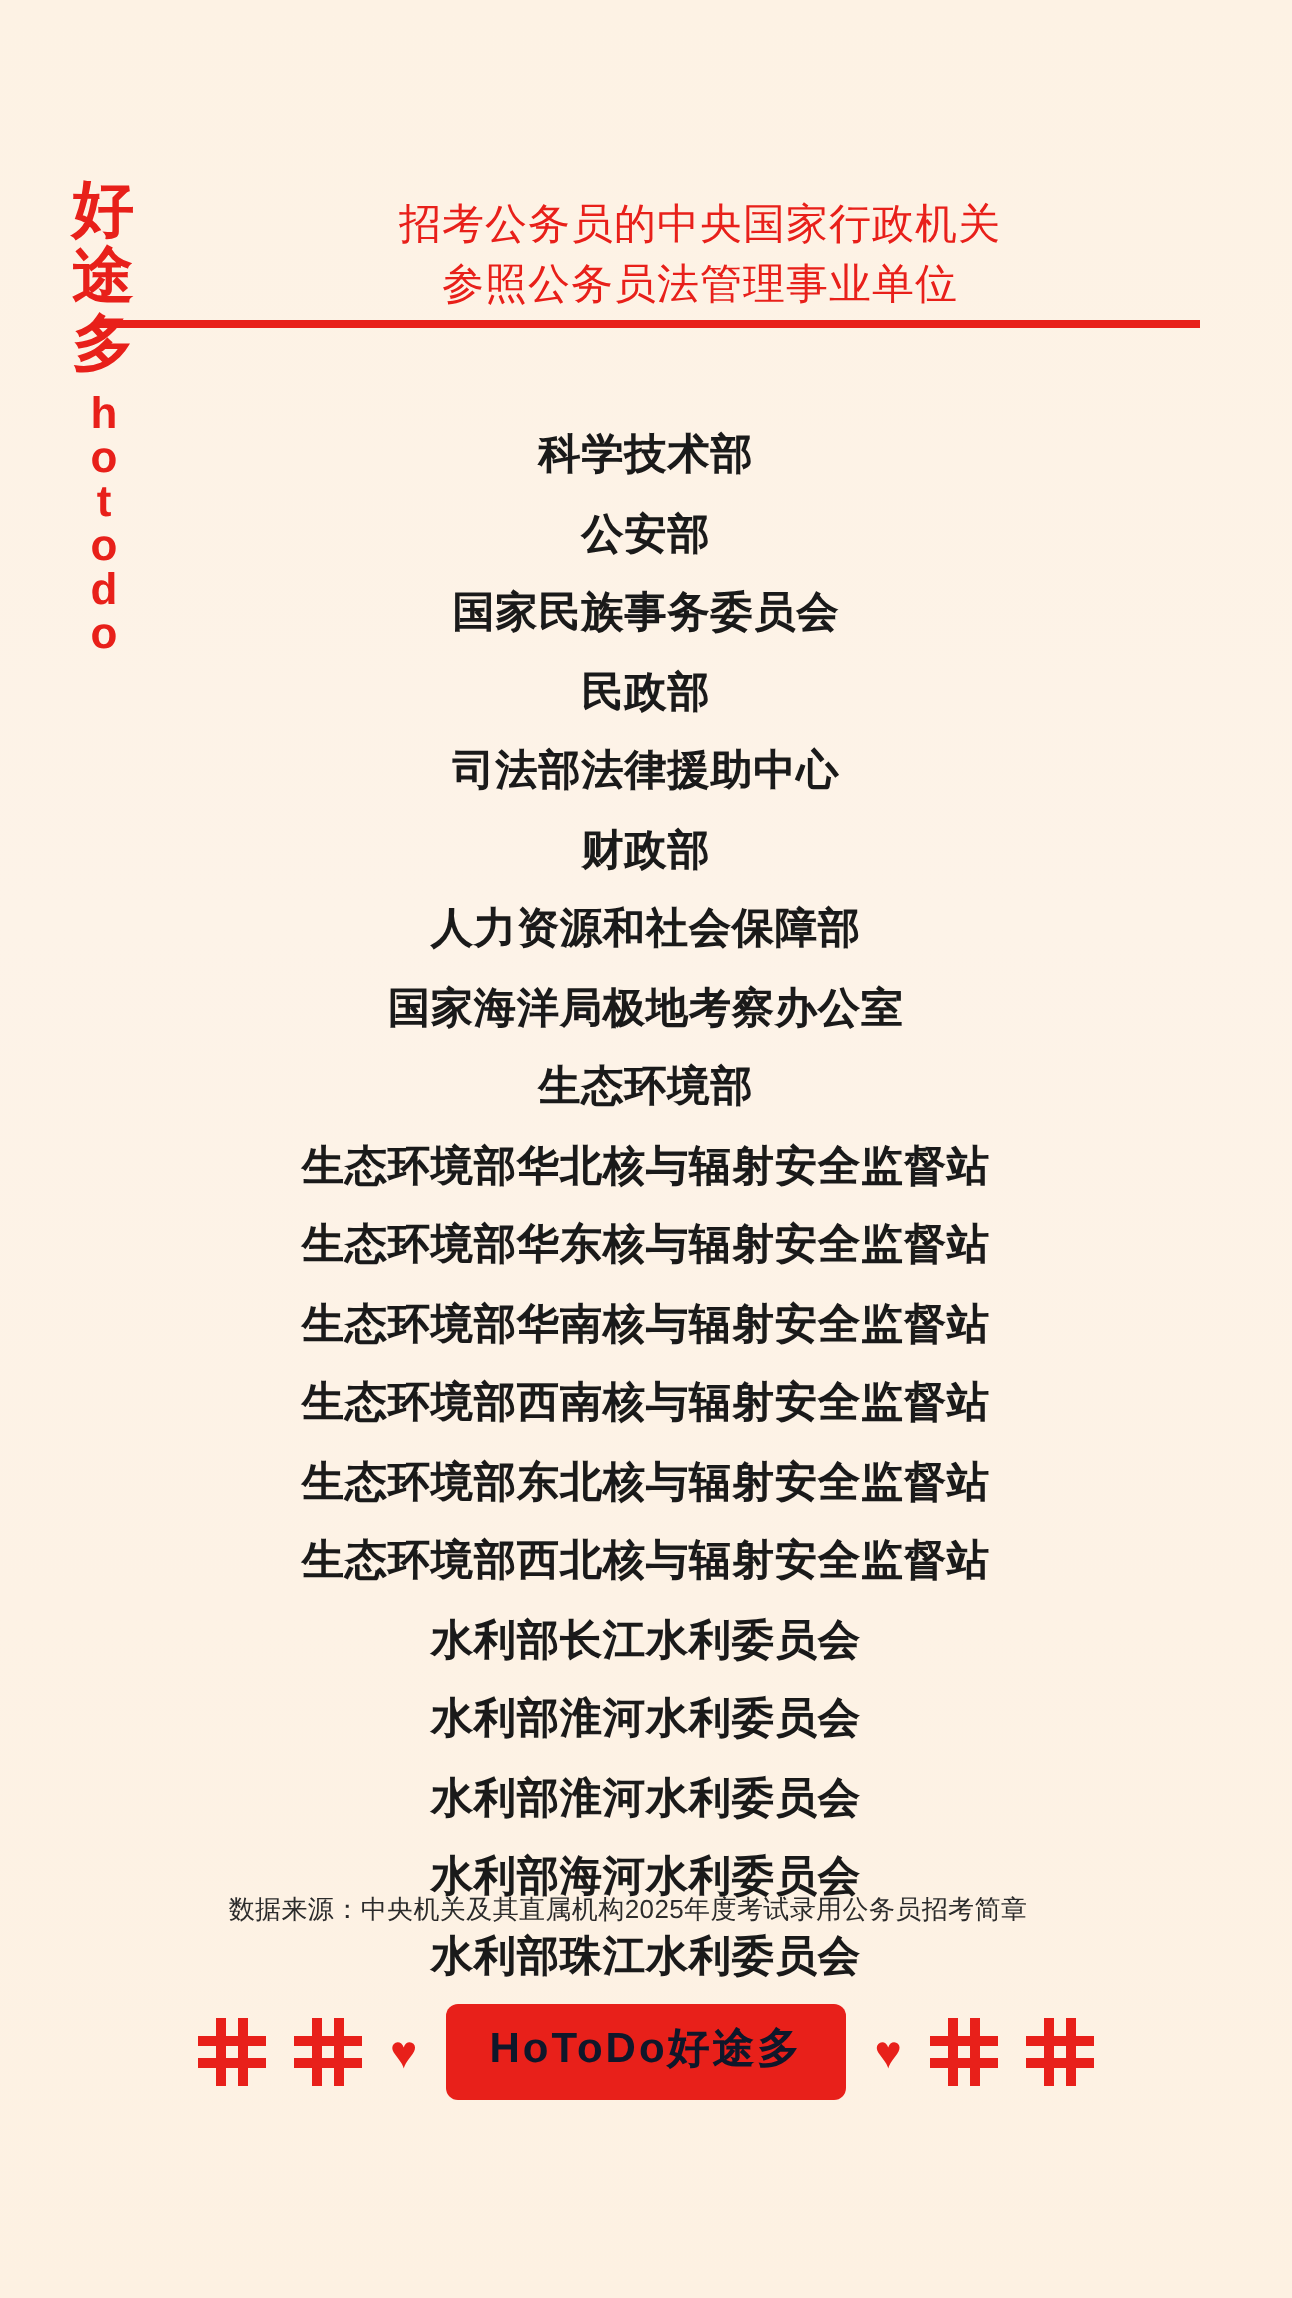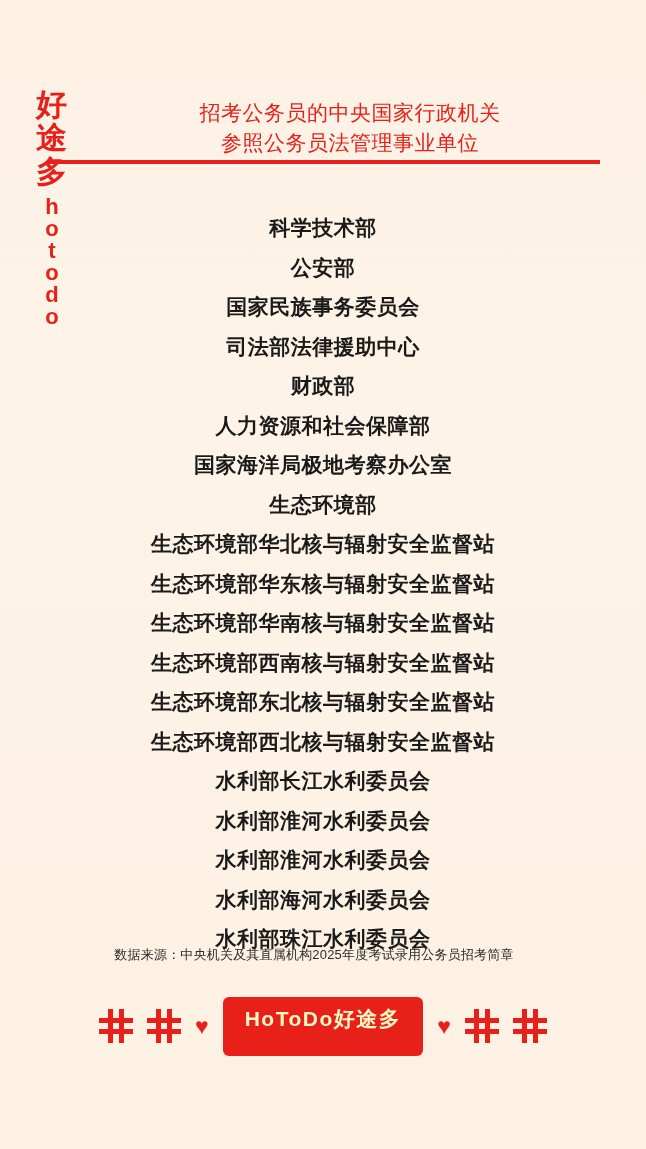--- a/index.html
+++ b/index.html
@@ -148,25 +148,25 @@
     height: 5px;
     box-shadow: 0 11px 0 0 #e8201a;
   }
   .heart {
     color: #e8201a;
     font-size: 23px;
     line-height: 1;
   }
   .pill {
     background: #e8201a;
-    color: #fef9c3;
+    color: #0f172a;
     font-weight: bold;
     font-size: 21px;
     letter-spacing: 1.5px;
-    padding: 8px 22px 23px 22px;
+    padding: 8px 22px 12px 22px;
     border-radius: 6px;
     white-space: nowrap;
   }
 </style>
 </head>
 <body>
 
 <div class="page">
 
   <div class="brand">
@@ -188,20 +188,21 @@
   <div class="title-block">
     <div class="title-line">招考公务员的中央国家行政机关</div>
     <div class="title-line">参照公务员法管理事业单位</div>
   </div>
   <div class="title-rule"></div>
 
   <div class="list">
     <div class="list-item">科学技术部</div>
     <div class="list-item">公安部</div>
     <div class="list-item">国家民族事务委员会</div>
+    <div class="list-item">民政部</div>
     <div class="list-item">司法部法律援助中心</div>
     <div class="list-item">财政部</div>
     <div class="list-item">人力资源和社会保障部</div>
     <div class="list-item">国家海洋局极地考察办公室</div>
     <div class="list-item">生态环境部</div>
     <div class="list-item">生态环境部华北核与辐射安全监督站</div>
     <div class="list-item">生态环境部华东核与辐射安全监督站</div>
     <div class="list-item">生态环境部华南核与辐射安全监督站</div>
     <div class="list-item">生态环境部西南核与辐射安全监督站</div>
     <div class="list-item">生态环境部东北核与辐射安全监督站</div>

